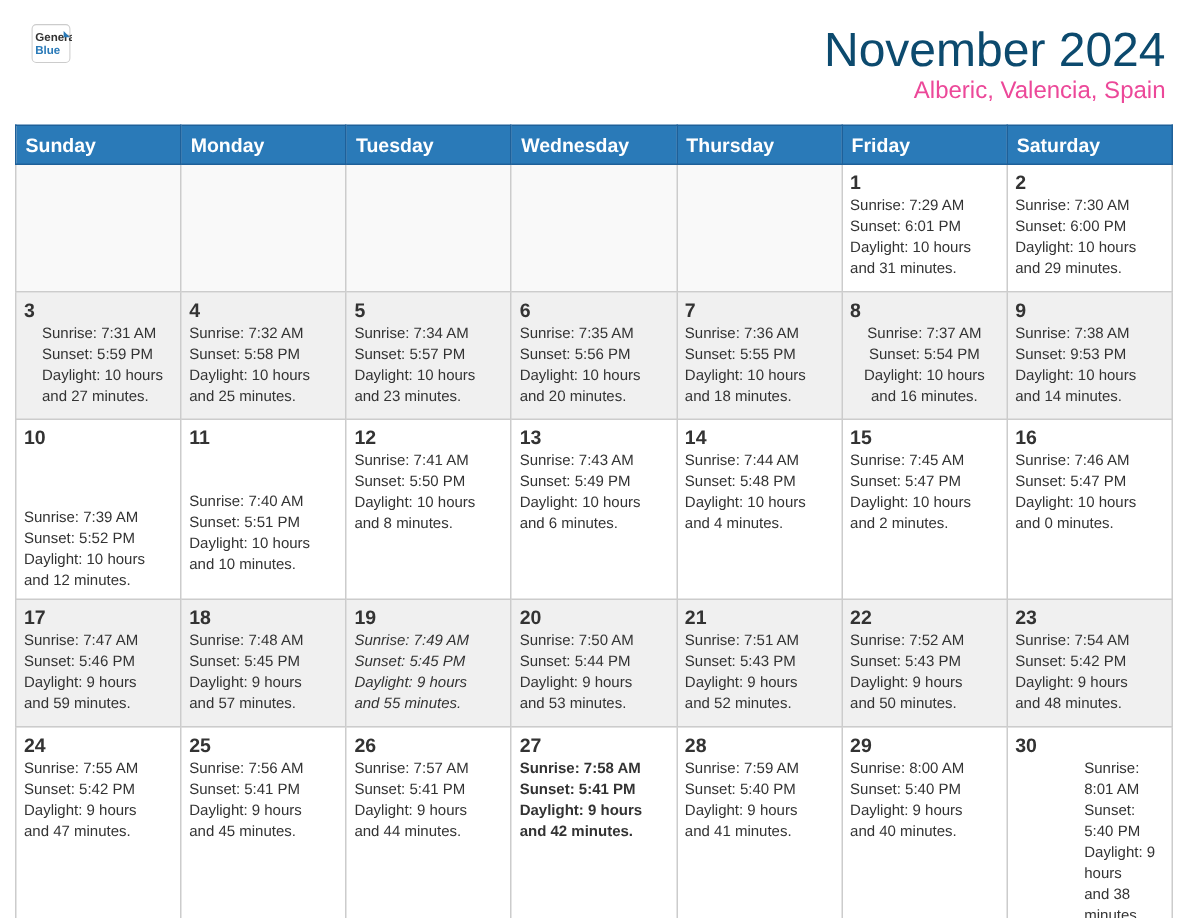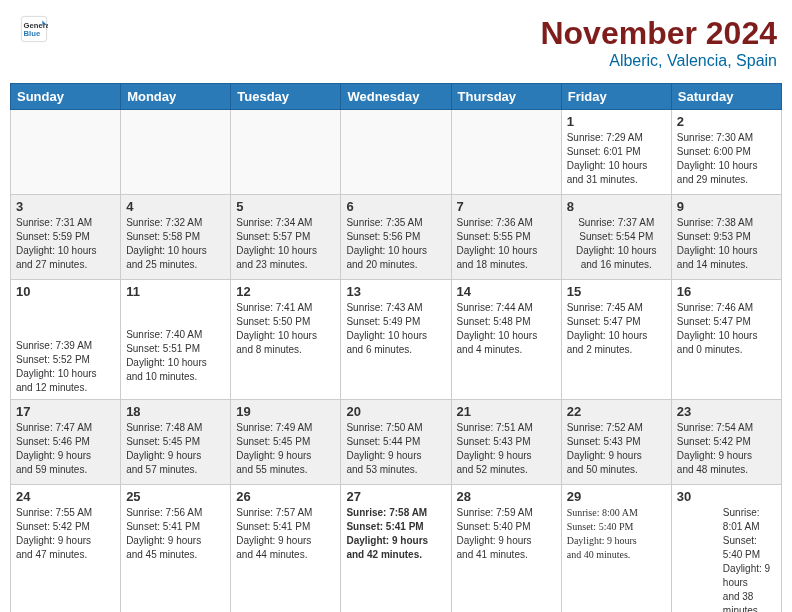--- a/index.html
+++ b/index.html
@@ -24,26 +24,26 @@
     }
     .logo-icon {
       width: 28px;
       height: 28px;
     }
     .title-block {
       text-align: right;
     }
     .month-title {
       font-size: 32px;
-      font-weight: bold;
-      color: #7f1d1d;
+      font-weight: normal;
+      color: #0c4a6e;
     }
     .location {
       font-size: 16px;
-      color: #0369a1;
+      color: #ec4899;
     }
     .calendar {
       width: 100%;
       border-collapse: collapse;
       border: 1px solid #ccc;
     }
     .calendar th {
       background: #2a7ab8;
       color: #fff;
       font-size: 13px;
@@ -128,21 +128,21 @@
           <div class="day-num">2</div>
           <div class="day-info" style="white-space: pre-line;">Sunrise: 7:30 AM
 Sunset: 6:00 PM
 Daylight: 10 hours
 and 29 minutes.</div>
         </td>
       </tr>
       <tr class="row-alt">
         <td>
           <div class="day-num">3</div>
-          <div class="day-info" style="white-space: pre-line;">Sunrise: 7:31 AM
+          <div class="day-info" style="white-space: pre-line; margin-left: 12px;">Sunrise: 7:31 AM
 Sunset: 5:59 PM
 Daylight: 10 hours
 and 27 minutes.</div>
         </td>
         <td>
           <div class="day-num">4</div>
           <div class="day-info" style="white-space: pre-line;">Sunrise: 7:32 AM
 Sunset: 5:58 PM
 Daylight: 10 hours
 and 25 minutes.</div>
@@ -244,21 +244,21 @@
         </td>
         <td>
           <div class="day-num">18</div>
           <div class="day-info" style="white-space: pre-line;">Sunrise: 7:48 AM
 Sunset: 5:45 PM
 Daylight: 9 hours
 and 57 minutes.</div>
         </td>
         <td>
           <div class="day-num">19</div>
-          <div class="day-info" style="white-space: pre-line;">Sunrise: 7:49 AM
+          <div class="day-info" style="white-space: pre-line; font-style: italic;">Sunrise: 7:49 AM
 Sunset: 5:45 PM
 Daylight: 9 hours
 and 55 minutes.</div>
         </td>
         <td>
           <div class="day-num">20</div>
           <div class="day-info" style="white-space: pre-line;">Sunrise: 7:50 AM
 Sunset: 5:44 PM
 Daylight: 9 hours
 and 53 minutes.</div>
@@ -316,21 +316,21 @@
         </td>
         <td>
           <div class="day-num">28</div>
           <div class="day-info" style="white-space: pre-line;">Sunrise: 7:59 AM
 Sunset: 5:40 PM
 Daylight: 9 hours
 and 41 minutes.</div>
         </td>
         <td>
           <div class="day-num">29</div>
-          <div class="day-info" style="white-space: pre-line; font-family: Liberation Serif, serif;">Sunrise: 8:00 AM
+          <div class="day-info" style="white-space: pre-line;">Sunrise: 8:00 AM
 Sunset: 5:40 PM
 Daylight: 9 hours
 and 40 minutes.</div>
         </td>
         <td>
           <div class="day-num">30</div>
           <div class="day-info" style="white-space: pre-line; margin-left: 46px;">Sunrise: 8:01 AM
 Sunset: 5:40 PM
 Daylight: 9 hours
 and 38 minutes.</div>

